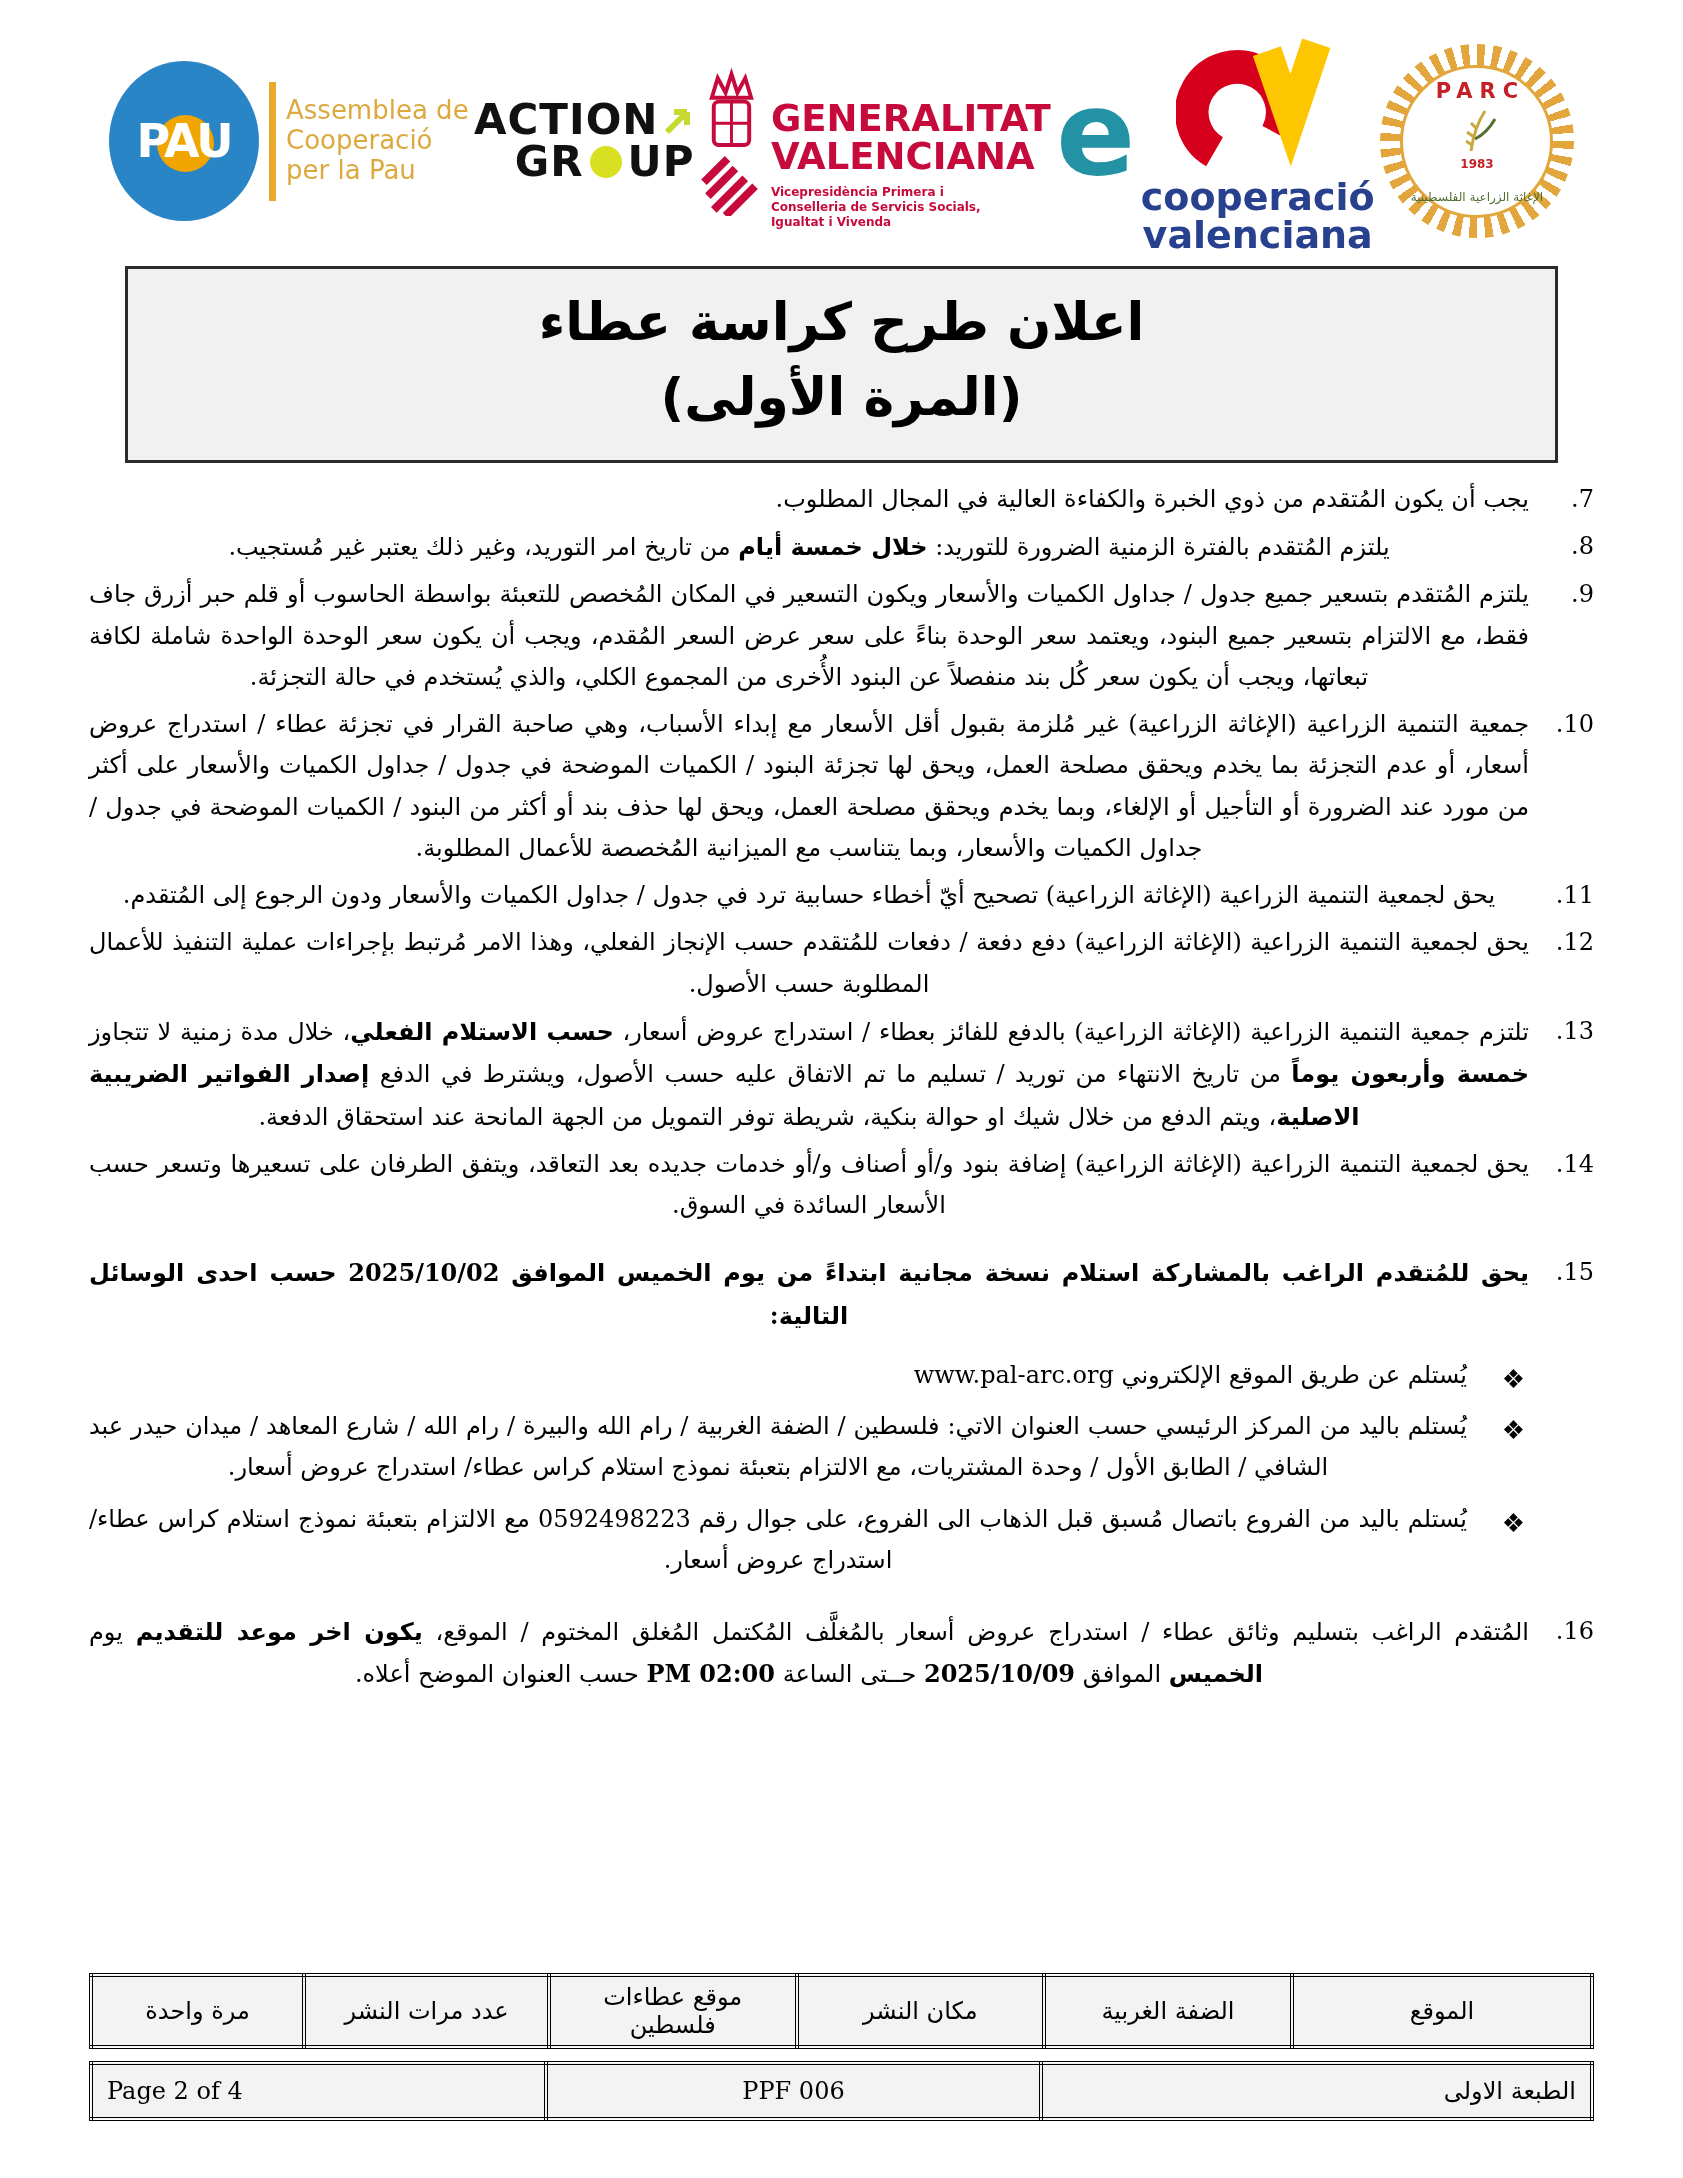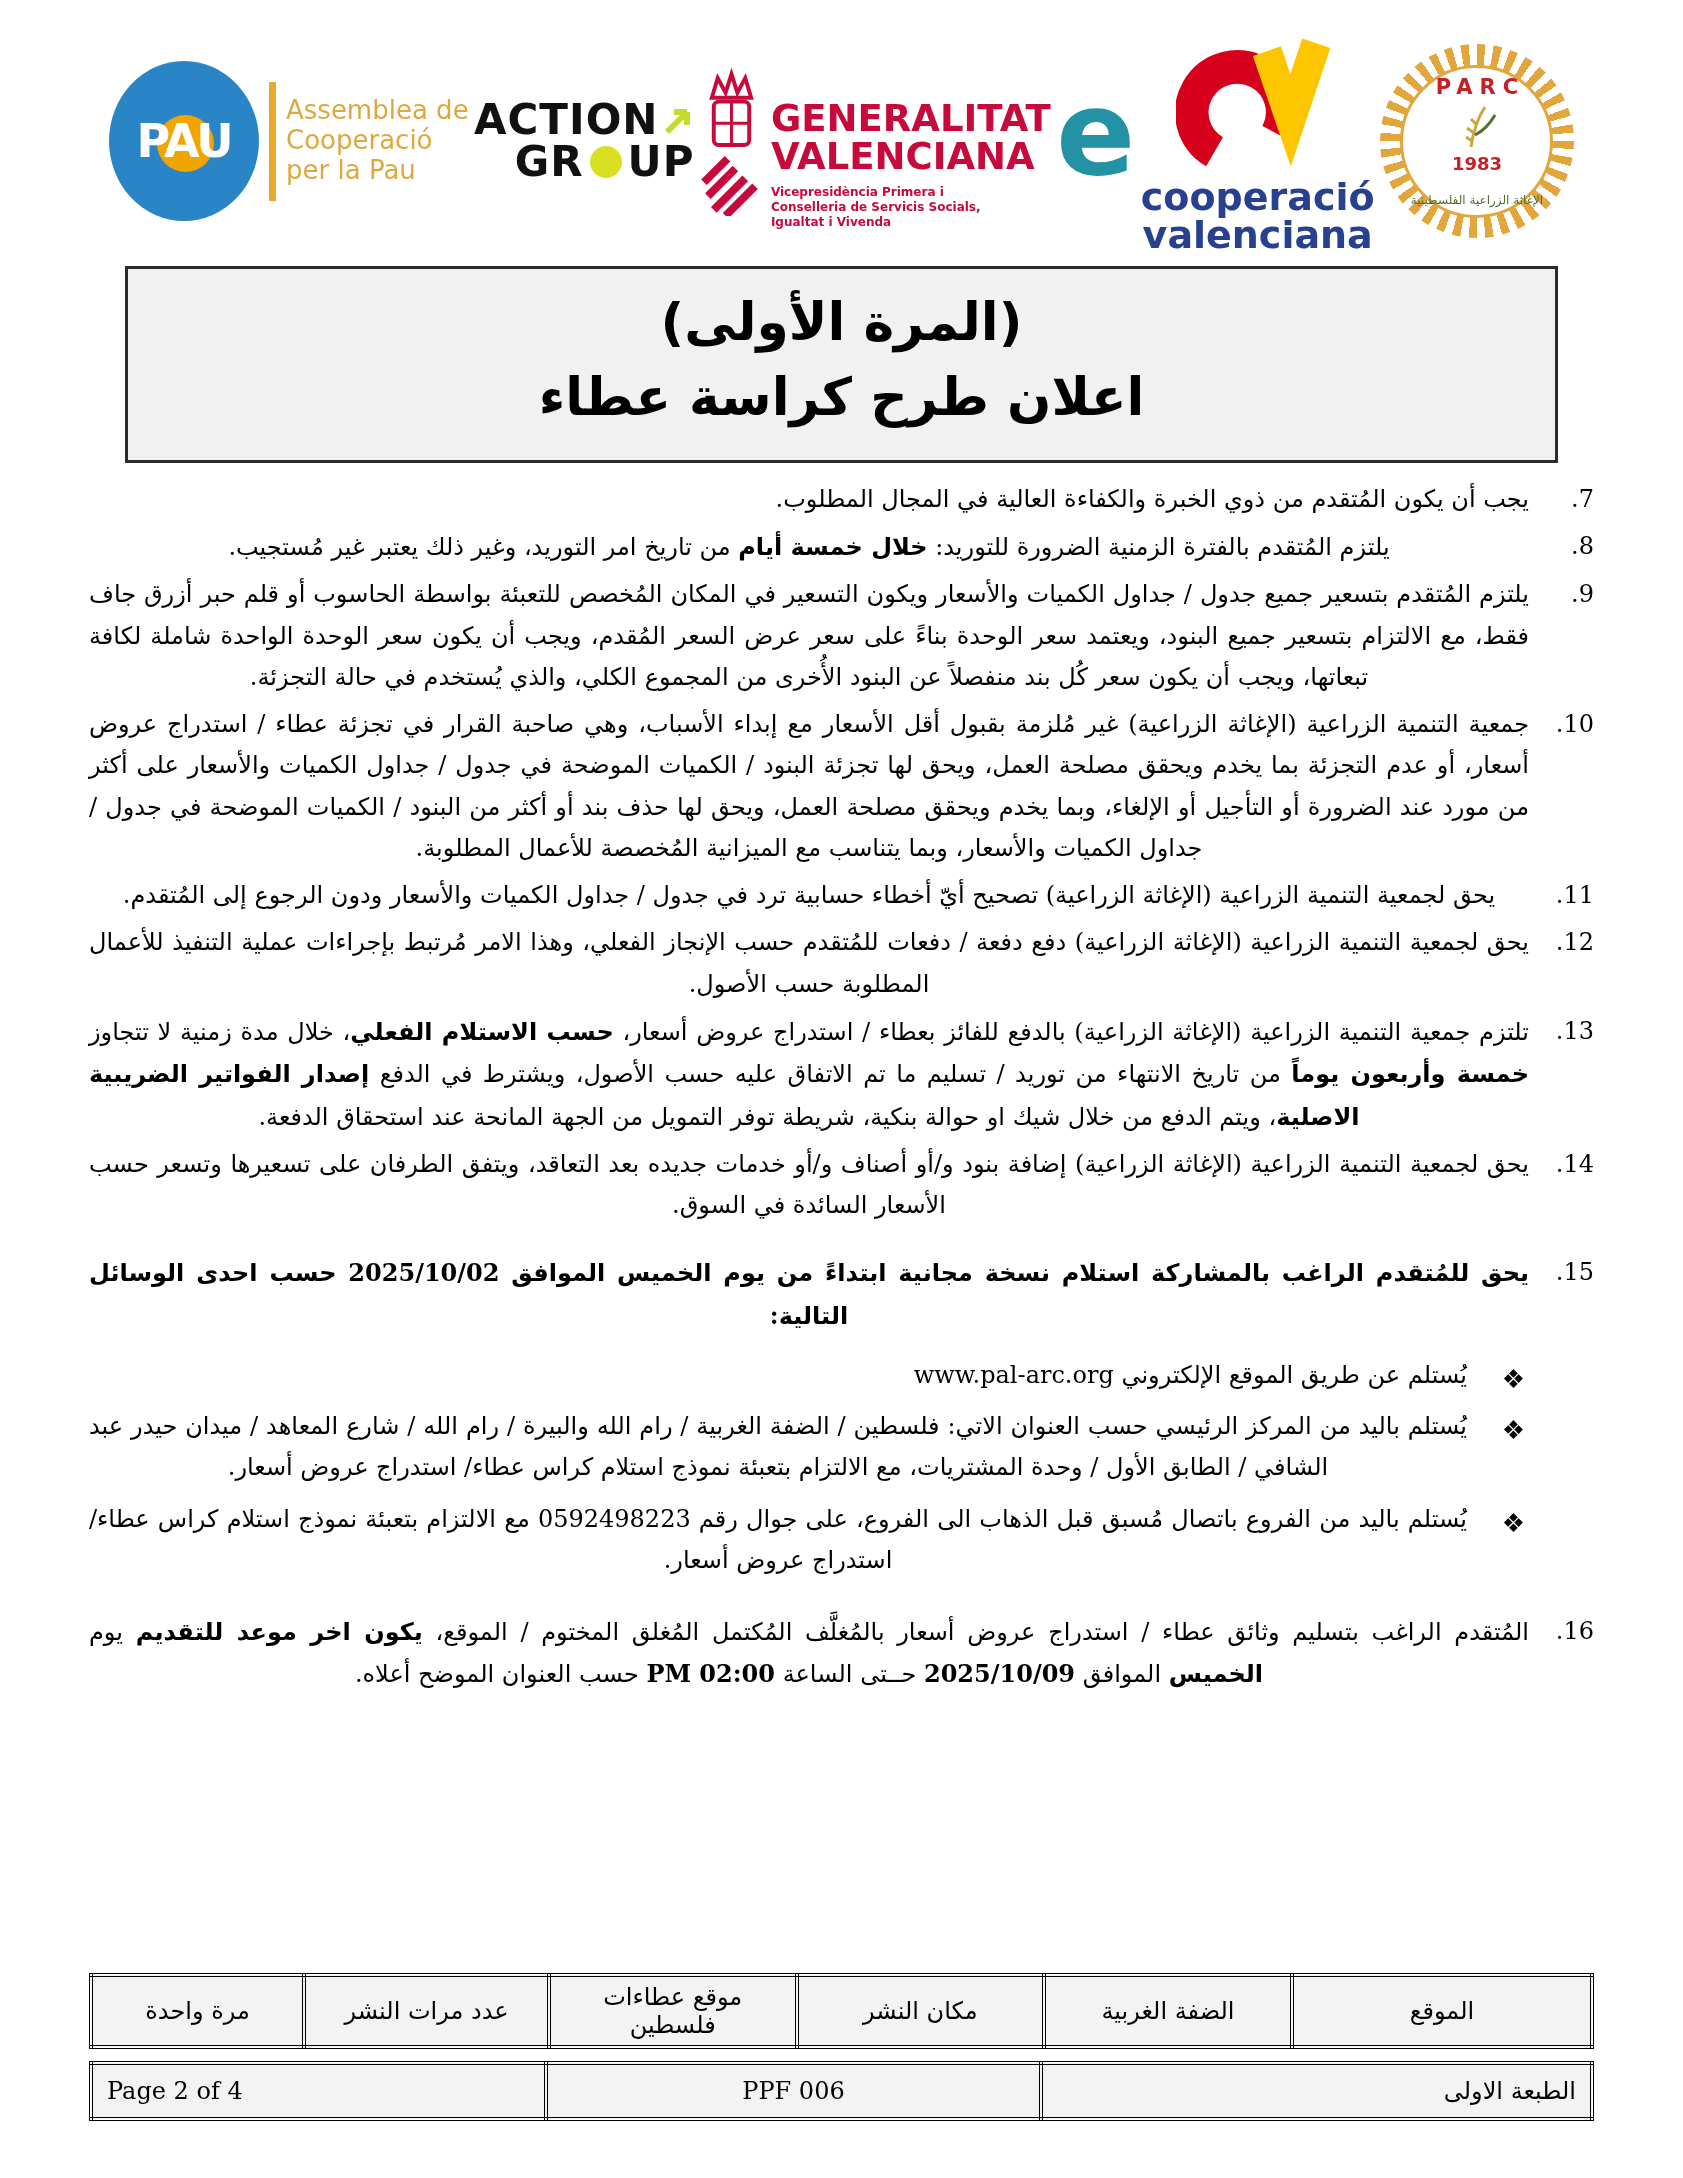--- a/index.html
+++ b/index.html
@@ -48,21 +48,21 @@
     font-size:38px;line-height:1.0;text-align:center;}
   
   .parc-sun{width:194px;height:194px;border-radius:50%;flex:none;
     background:repeating-conic-gradient(#e2a63d 0deg 5deg,#ffffff 5deg 10deg);
     display:flex;align-items:center;justify-content:center;}
   .parc-inner{width:147px;height:147px;border-radius:50%;background:#fff;
     border:3px solid #e2a63d;display:flex;flex-direction:column;align-items:center;
     justify-content:center;gap:6px;}
   .parc-name{font-family:"DejaVu Sans",sans-serif;font-weight:700;color:#c42127;
     font-size:21px;letter-spacing:7px;margin-right:-7px;}
-  .parc-year{font-family:"DejaVu Sans",sans-serif;font-weight:700;color:#c42127;font-size:18px;}
+  .parc-year{font-family:"DejaVu Sans",sans-serif;font-weight:700;color:#c42127;font-size:12px;}
   .parc-ar{font-family:"DejaVu Sans",sans-serif;color:#4e6b2e;font-size:12px;direction:rtl;margin-top:13px;}
   
   .title-box{margin:10px 36px 0 36px;border:3px solid #2b2b2b;background:#f1f1f1;
     text-align:center;padding:16px 10px 24px 10px;direction:rtl;}
   .title-line{font-family:"DejaVu Sans",sans-serif;font-weight:700;font-size:52px;line-height:1.45;}
   
   .list{direction:rtl;margin-top:16px;font-size:24px;line-height:1.72;}
   .item{position:relative;padding-right:65px;margin-bottom:6px;
     text-align:justify;}
   .item.center-last{text-align-last:center;}
@@ -165,22 +165,22 @@
           </svg>
           <span class="parc-year">1983</span>
           <span class="parc-ar">الإغاثة الزراعية الفلسطينية</span>
         </div>
       </div>
     </div>
 
   </div>
 
   <div class="title-box">
+    <div class="title-line">اعلان طرح كراسة عطاء</div>
     <div class="title-line">(المرة الأولى)</div>
-    <div class="title-line">اعلان طرح كراسة عطاء</div>
   </div>
 
   <div class="list">
 
     <div class="item">
       <span class="num">7.</span>
       <span><span>يجب أن يكون المُتقدم من ذوي الخبرة والكفاءة العالية في المجال المطلوب.</span></span>
     </div>
 
     <div class="item center-last">

